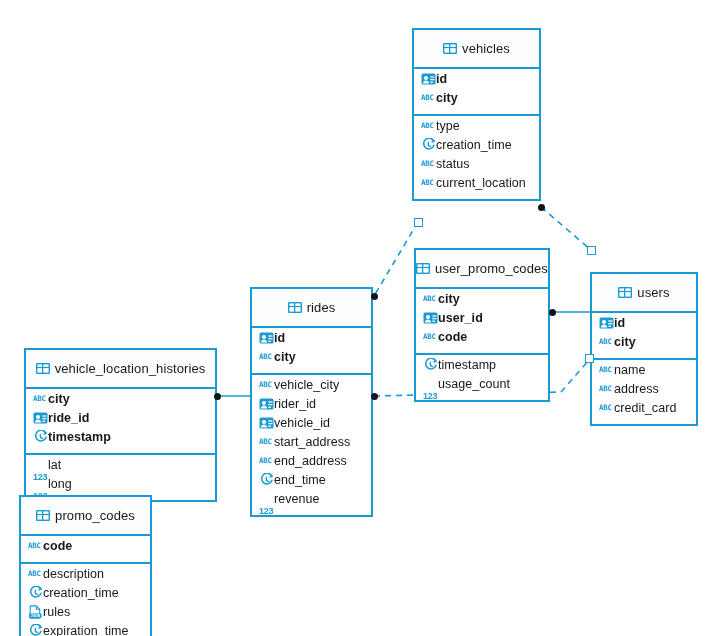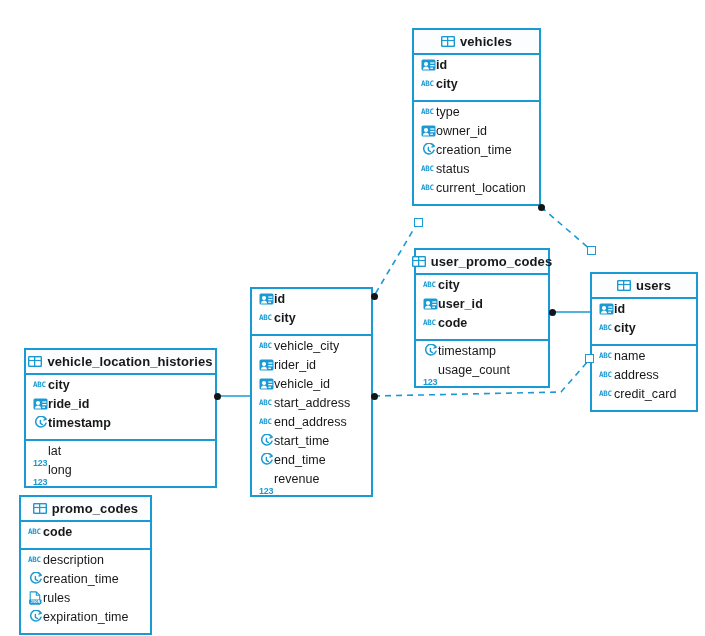--- a/index.html
+++ b/index.html
@@ -33,26 +33,25 @@
     box-sizing: border-box;
     border: 2px solid #1a9ad4;
     background: #ffffff;
     z-index: 5;
   }
   .tbl-header {
     display: flex;
     align-items: center;
     justify-content: center;
     gap: 5px;
-    height: 25px;
+    height: 39px;
     box-sizing: border-box;
     border-bottom: 2px solid #1a9ad4;
     background: #fbfdfe;
     padding: 0 14px;
-    font-weight: bold;
   }
   .tbl-title {
     font-size: 13px;
     color: #16181a;
     white-space: nowrap;
     letter-spacing: 0.1px;
   }
   .sec {
     padding: 3px 0 4px 0;
   }
@@ -168,33 +167,20 @@
         </div>
       </div>
       <div class="sec cols">
         <div class="col-row">
           <span class="ico ico-abc">ABC</span>
           <span class="col-name">type</span>
         </div>
         <div class="col-row">
           <span class="ico">
             <svg width="15" height="14" viewBox="0 0 15 14">
-              <rect x="0.5" y="1.5" width="14" height="11" rx="1.6" fill="#1a9ad4"></rect>
-              <circle cx="5" cy="6" r="2.1" fill="#ffffff"></circle>
-              <path d="M1.9 11.4c0.3-2 1.6-2.9 3.1-2.9s2.8 0.9 3.1 2.9z" fill="#ffffff"></path>
-              <rect x="9.3" y="4.4" width="4.1" height="1.25" fill="#ffffff"></rect>
-              <rect x="9.3" y="7" width="4.1" height="1.25" fill="#ffffff"></rect>
-              <rect x="9.3" y="9.6" width="2.7" height="1.25" fill="#ffffff"></rect>
-            </svg>
-          </span>
-          <span class="col-name">owner_id</span>
-        </div>
-        <div class="col-row">
-          <span class="ico">
-            <svg width="15" height="14" viewBox="0 0 15 14">
               <path d="M12.6 3.0 A5.3 5.3 0 1 0 13 7.3" fill="none" stroke="#1a9ad4" stroke-width="1.5" stroke-linecap="round"></path>
               <path d="M11.0 1.1 L13.3 3.1 L10.9 4.1" fill="none" stroke="#1a9ad4" stroke-width="1.3" stroke-linejoin="round" stroke-linecap="round"></path>
               <path d="M7.4 4.4 L7.4 7.4 L9.5 8.6" fill="none" stroke="#1a9ad4" stroke-width="1.4" stroke-linecap="round" stroke-linejoin="round"></path>
             </svg>
           </span>
           <span class="col-name">creation_time</span>
         </div>
         <div class="col-row">
           <span class="ico ico-abc">ABC</span>
           <span class="col-name">status</span>
@@ -299,20 +285,32 @@
           <span class="ico ico-abc">ABC</span>
           <span class="col-name">address</span>
         </div>
         <div class="col-row">
           <span class="ico ico-abc">ABC</span>
           <span class="col-name">credit_card</span>
         </div>
       </div>
     </div>
     <div class="table-card" style="left: 250px; top: 287px; width: 123px;">
+      <div class="tbl-header">
+        <span class="ico" style="width: 14px; height: 11px;">
+          <svg width="14" height="11" viewBox="0 0 14 11">
+            <rect x="0" y="0" width="14" height="11" rx="1.2" fill="#1a9ad4"></rect>
+            <rect x="1.4" y="1.4" width="4.6" height="2.5" fill="#ffffff"></rect>
+            <rect x="7.3" y="1.4" width="5.3" height="2.5" fill="#ffffff"></rect>
+            <rect x="1.4" y="5.1" width="4.6" height="4.5" fill="#ffffff"></rect>
+            <rect x="7.3" y="5.1" width="5.3" height="4.5" fill="#ffffff"></rect>
+          </svg>
+        </span>
+        <span class="tbl-title">rides</span>
+      </div>
       <div class="sec keys">
         <div class="col-row">
           <span class="ico">
             <svg width="15" height="14" viewBox="0 0 15 14">
               <rect x="0.5" y="1.5" width="14" height="11" rx="1.6" fill="#1a9ad4"></rect>
               <circle cx="5" cy="6" r="2.1" fill="#ffffff"></circle>
               <path d="M1.9 11.4c0.3-2 1.6-2.9 3.1-2.9s2.8 0.9 3.1 2.9z" fill="#ffffff"></path>
               <rect x="9.3" y="4.4" width="4.1" height="1.25" fill="#ffffff"></rect>
               <rect x="9.3" y="7" width="4.1" height="1.25" fill="#ffffff"></rect>
               <rect x="9.3" y="9.6" width="2.7" height="1.25" fill="#ffffff"></rect>
@@ -356,30 +354,20 @@
           </span>
           <span class="col-name">vehicle_id</span>
         </div>
         <div class="col-row">
           <span class="ico ico-abc">ABC</span>
           <span class="col-name">start_address</span>
         </div>
         <div class="col-row">
           <span class="ico ico-abc">ABC</span>
           <span class="col-name">end_address</span>
-        </div>
-        <div class="col-row">
-          <span class="ico">
-            <svg width="15" height="14" viewBox="0 0 15 14">
-              <path d="M12.6 3.0 A5.3 5.3 0 1 0 13 7.3" fill="none" stroke="#1a9ad4" stroke-width="1.5" stroke-linecap="round"></path>
-              <path d="M11.0 1.1 L13.3 3.1 L10.9 4.1" fill="none" stroke="#1a9ad4" stroke-width="1.3" stroke-linejoin="round" stroke-linecap="round"></path>
-              <path d="M7.4 4.4 L7.4 7.4 L9.5 8.6" fill="none" stroke="#1a9ad4" stroke-width="1.4" stroke-linecap="round" stroke-linejoin="round"></path>
-            </svg>
-          </span>
-          <span class="col-name">start_time</span>
         </div>
         <div class="col-row">
           <span class="ico">
             <svg width="15" height="14" viewBox="0 0 15 14">
               <path d="M12.6 3.0 A5.3 5.3 0 1 0 13 7.3" fill="none" stroke="#1a9ad4" stroke-width="1.5" stroke-linecap="round"></path>
               <path d="M11.0 1.1 L13.3 3.1 L10.9 4.1" fill="none" stroke="#1a9ad4" stroke-width="1.3" stroke-linejoin="round" stroke-linecap="round"></path>
               <path d="M7.4 4.4 L7.4 7.4 L9.5 8.6" fill="none" stroke="#1a9ad4" stroke-width="1.4" stroke-linecap="round" stroke-linejoin="round"></path>
             </svg>
           </span>
           <span class="col-name">end_time</span>

